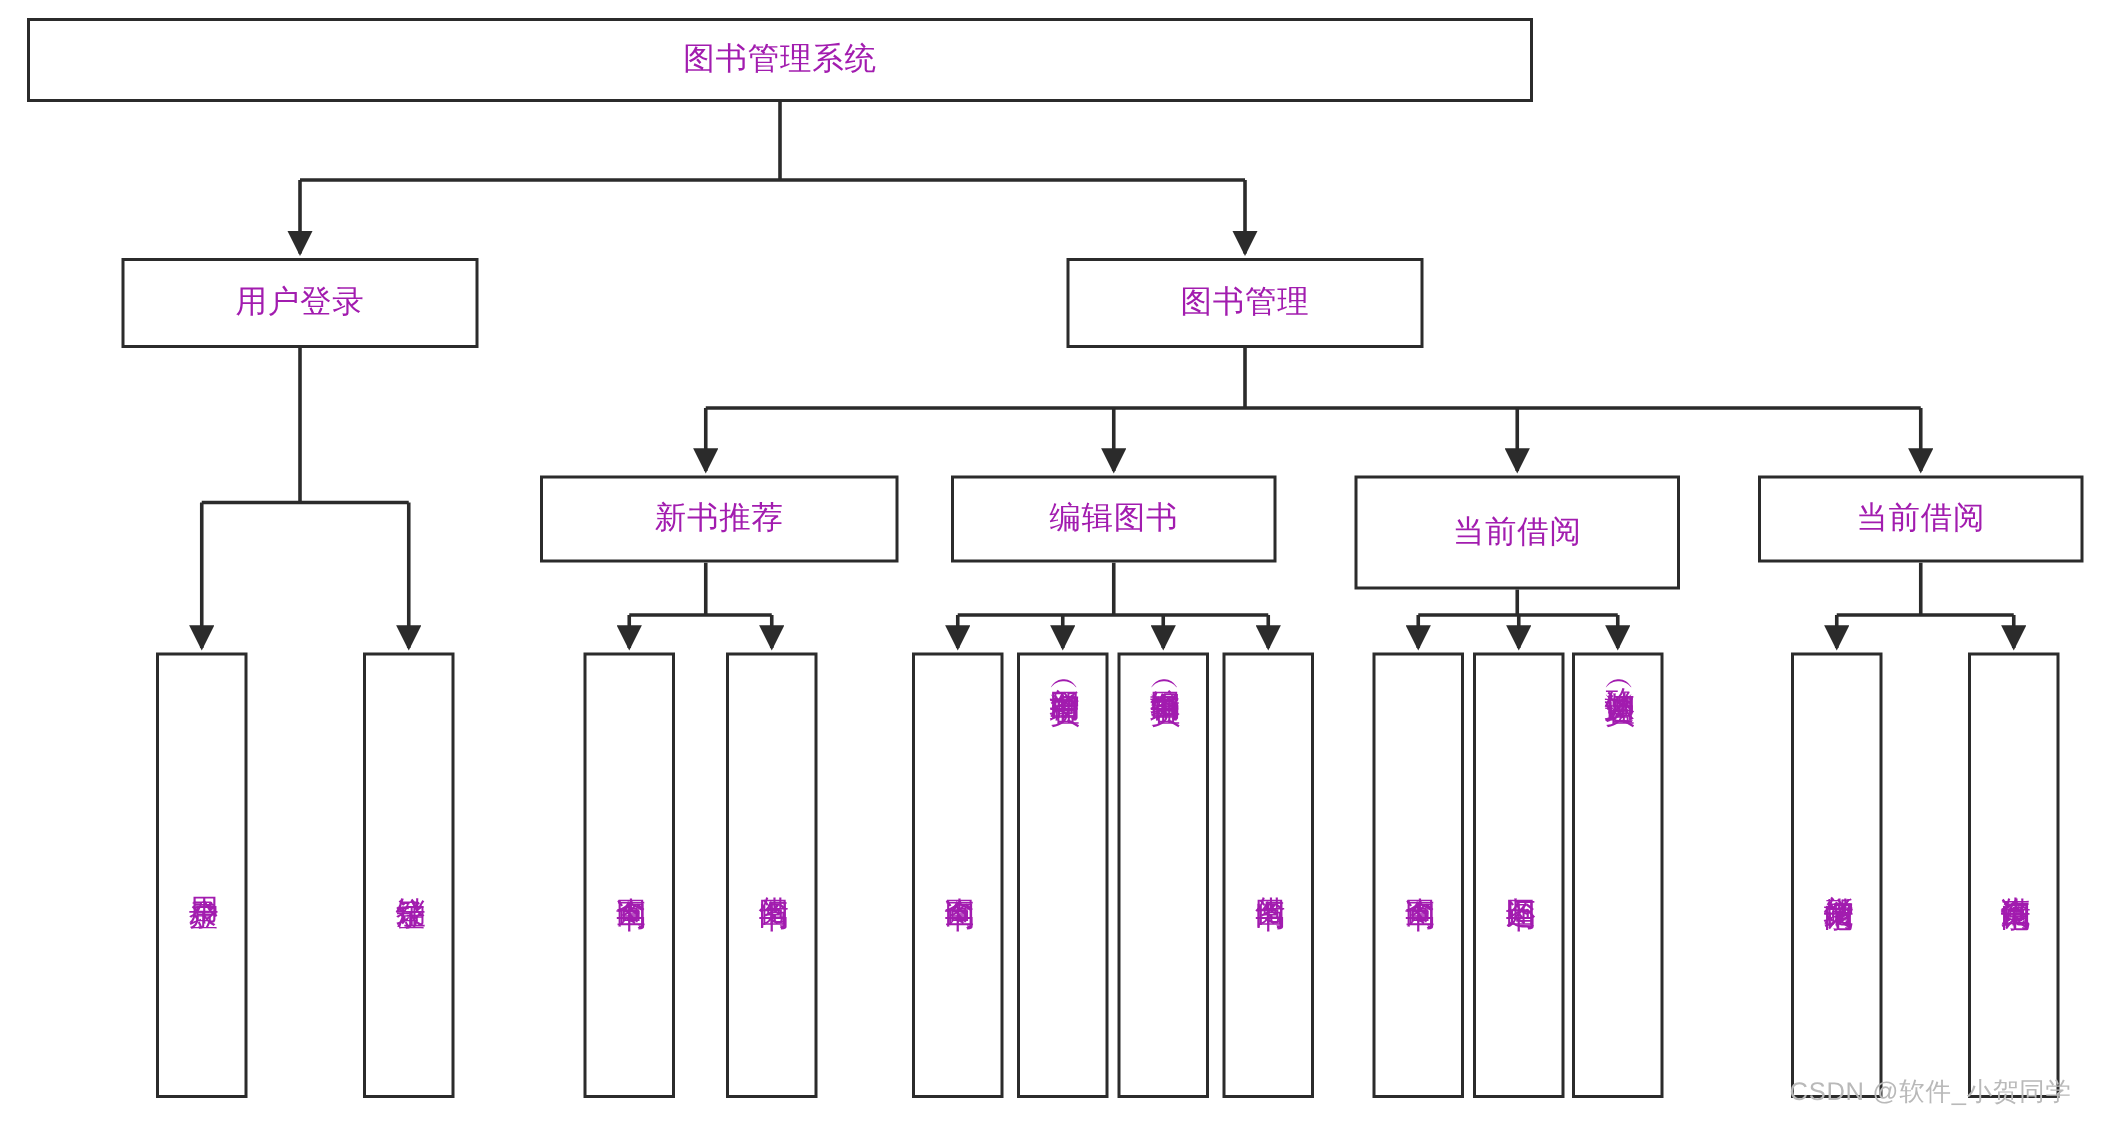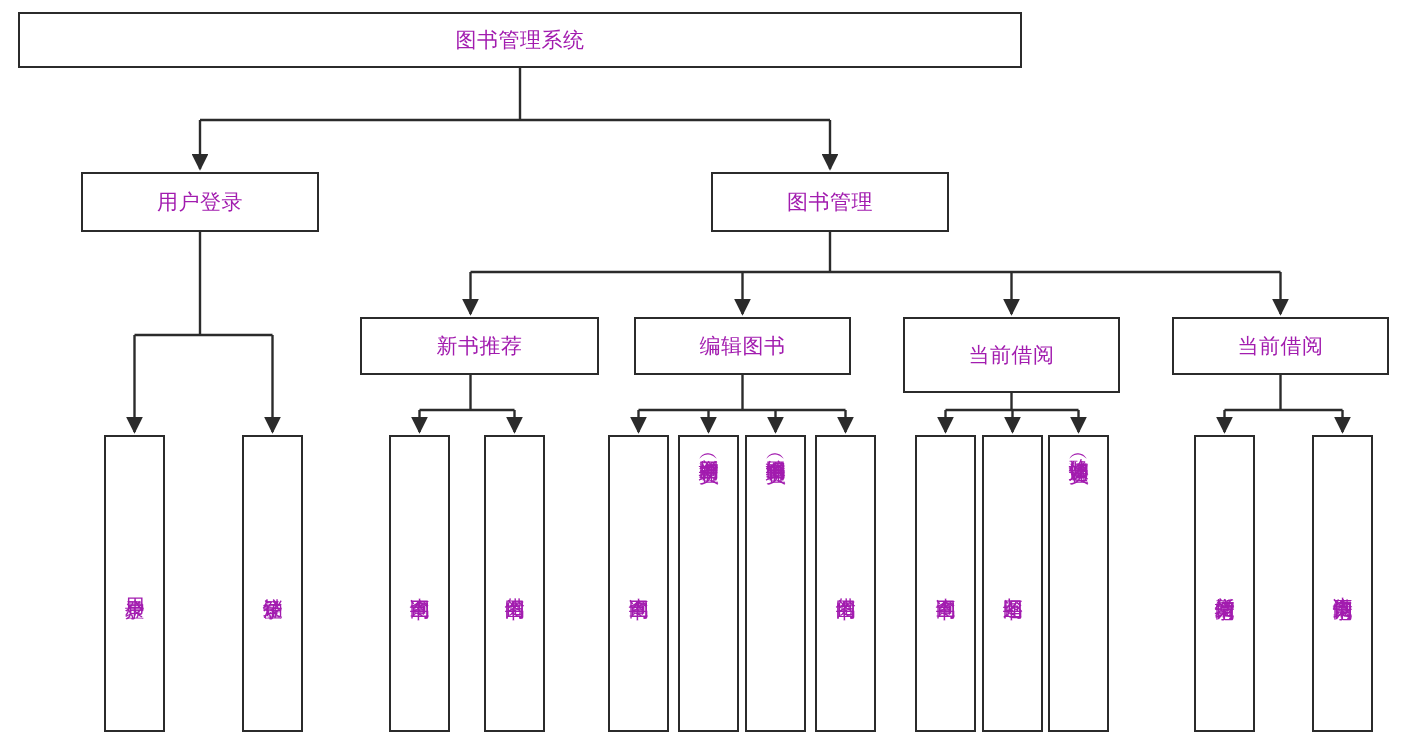--- a/index.html
+++ b/index.html
@@ -172,14 +172,15 @@
         <div class="label">确认归还（管理员）</div>
       </div>
       <div class="node leaf centered" style="left: 1194px; top: 435px; width: 61px; height: 297px;">
         <div class="label">新增借阅记录</div>
       </div>
       <div class="node leaf centered" style="left: 1312px; top: 435px; width: 61px; height: 297px;">
         <div class="label">查询借阅记录</div>
       </div>
     </div>
 
+  <div class="watermark" style="left: 1193px; top: 716px; color: rgb(185, 185, 185);">CSDN @软件_小贺同学</div>
 
 </div>
 
 </body></html>

